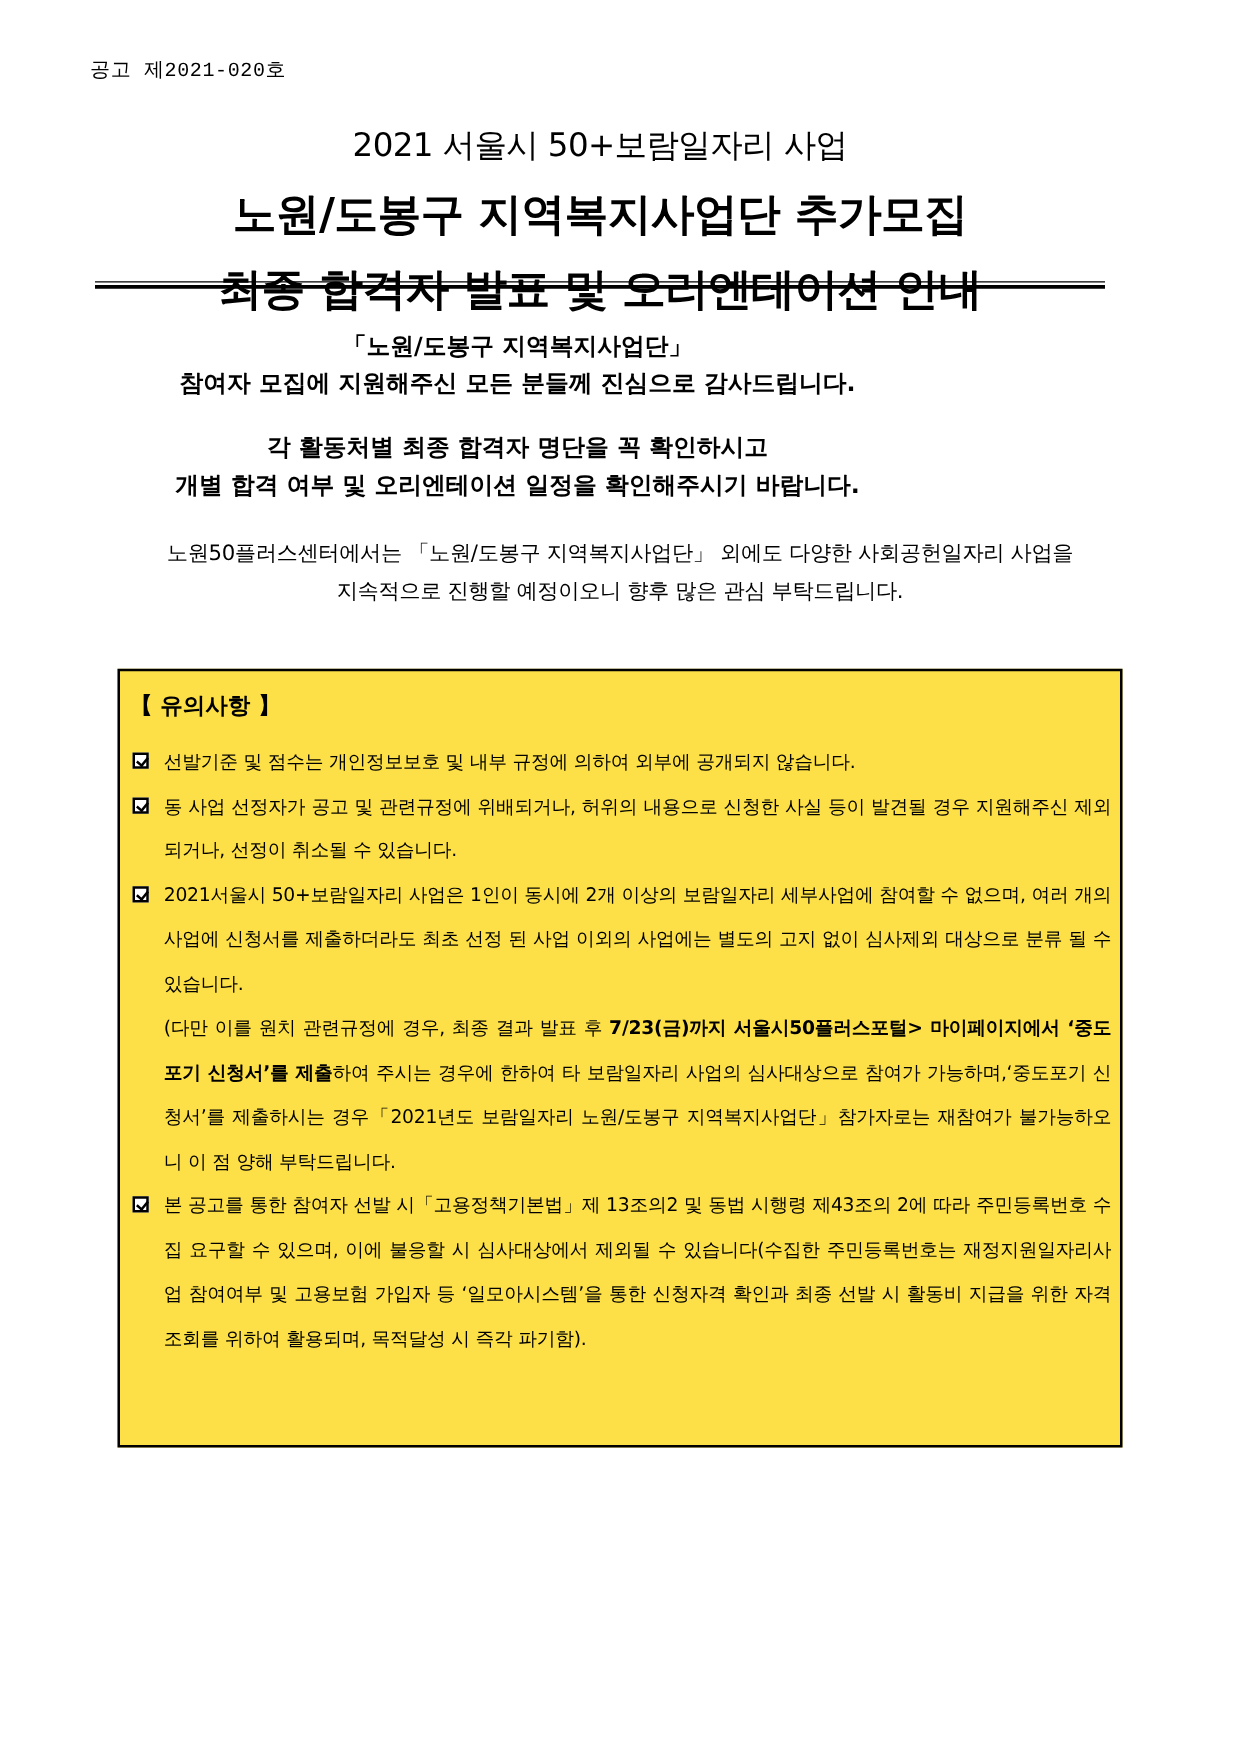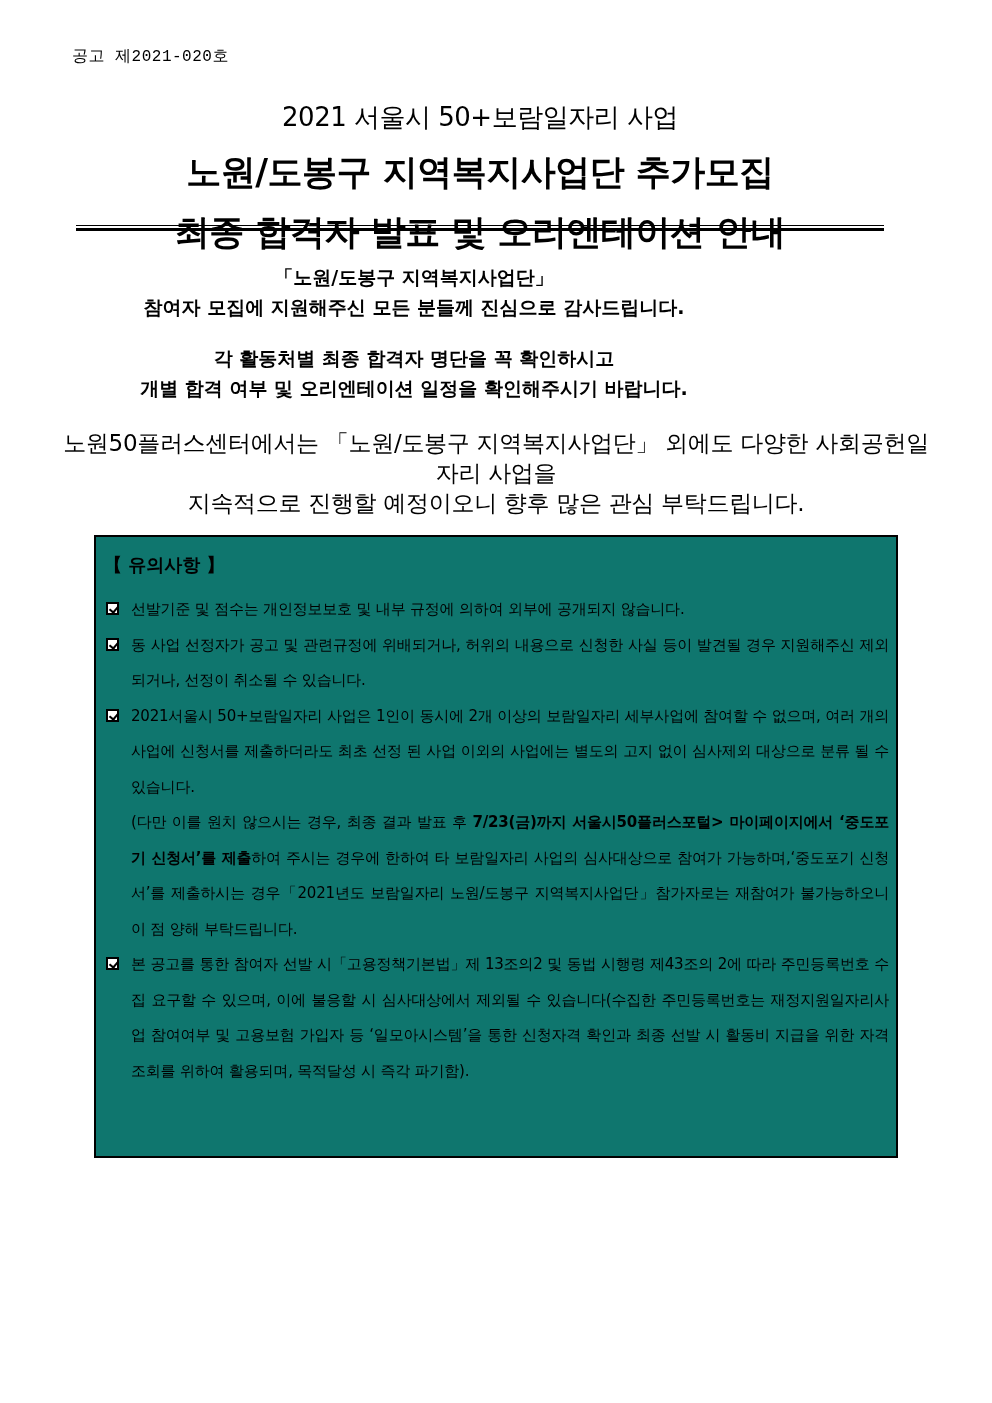--- a/index.html
+++ b/index.html
@@ -34,25 +34,25 @@
   }
   .intro {
     position: absolute; left: 0; width: 828px; text-align: center;
     font-weight: bold; font-size: 19px; line-height: 30px;
   }
   .intro p { margin: 0; }
   .intro1 { top: 262px; }
   .intro2 { top: 343px; }
   .intro3 {
     top: 428px; left: 60px; width: 872px; font-weight: normal;
-    font-size: 23px; line-height: 30px; letter-spacing: -0.3px;
+    font-size: 17px; line-height: 30px; letter-spacing: -0.3px;
   }
   .caution-box {
     position: absolute; left: 94px; top: 535px; width: 800px; height: 619px;
-    border: 2px solid #000; background: #0f766e; box-sizing: content-box;
+    border: 2px solid #000; background: #fde047; box-sizing: content-box;
   }
   .caution-title {
     position: absolute; left: 8px; top: 16px; font-size: 18px; font-weight: bold;
     line-height: 24px;
   }
   .caution-list {
     position: absolute; left: 8px; top: 55px; width: 785px;
     font-size: 15px; line-height: 35.5px; letter-spacing: -0.2px;
     margin: 0; padding: 0; list-style: none;
   }
@@ -105,20 +105,20 @@
       <span class="check-icon"></span>
       <span>선발기준 및 점수는 개인정보보호 및 내부 규정에 의하여 외부에 공개되지 않습니다.</span>
     </li>
     <li class="caution-item">
       <span class="check-icon"></span>
       <span>동 사업 선정자가 공고 및 관련규정에 위배되거나, 허위의 내용으로 신청한 사실 등이 발견될 경우 지원해주신 제외되거나, 선정이 취소될 수 있습니다.</span>
     </li>
     <li class="caution-item">
       <span class="check-icon"></span>
       <span class="para">2021서울시 50+보람일자리 사업은 1인이 동시에 2개 이상의 보람일자리 세부사업에 참여할 수 없으며, 여러 개의 사업에 신청서를 제출하더라도 최초 선정 된 사업 이외의 사업에는 별도의 고지 없이 심사제외 대상으로 분류 될 수 있습니다.</span>
-      <span class="para"><span>(다만 이를 원치 않으시는 경우, 최종 결과 발표 후 </span><span class="b">7/23(금)까지 서울시50플러스포털&gt; 마이페이지에서 ‘중도포기 신청서’를 제출</span><span>하여 주시는 경우에 한하여 타 보람일자리 사업의 심사대상으로 참여가 가능하며,‘중도포기 신청서’를 제출하시는 경우「2021년도 보람일자리 노원/도봉구 지역복지사업단」참가자로는 재참여가 불가능하오니 이 점 양해 부탁드립니다.</span></span>
+      <span class="para"><span>(다만 이를 원치 관련규정에 경우, 최종 결과 발표 후 </span><span class="b">7/23(금)까지 서울시50플러스포털&gt; 마이페이지에서 ‘중도포기 신청서’를 제출</span><span>하여 주시는 경우에 한하여 타 보람일자리 사업의 심사대상으로 참여가 가능하며,‘중도포기 신청서’를 제출하시는 경우「2021년도 보람일자리 노원/도봉구 지역복지사업단」참가자로는 재참여가 불가능하오니 이 점 양해 부탁드립니다.</span></span>
     </li>
     <li class="caution-item">
       <span class="check-icon"></span>
       <span>본 공고를 통한 참여자 선발 시「고용정책기본법」제 13조의2 및 동법 시행령 제43조의 2에 따라 주민등록번호 수집 요구할 수 있으며, 이에 불응할 시 심사대상에서 제외될 수 있습니다(수집한 주민등록번호는 재정지원일자리사업 참여여부 및 고용보험 가입자 등 ‘일모아시스템’을 통한 신청자격 확인과 최종 선발 시 활동비 지급을 위한 자격조회를 위하여 활용되며, 목적달성 시 즉각 파기함).</span>
     </li>
   </ul>
 </div>
 
 </body></html>

